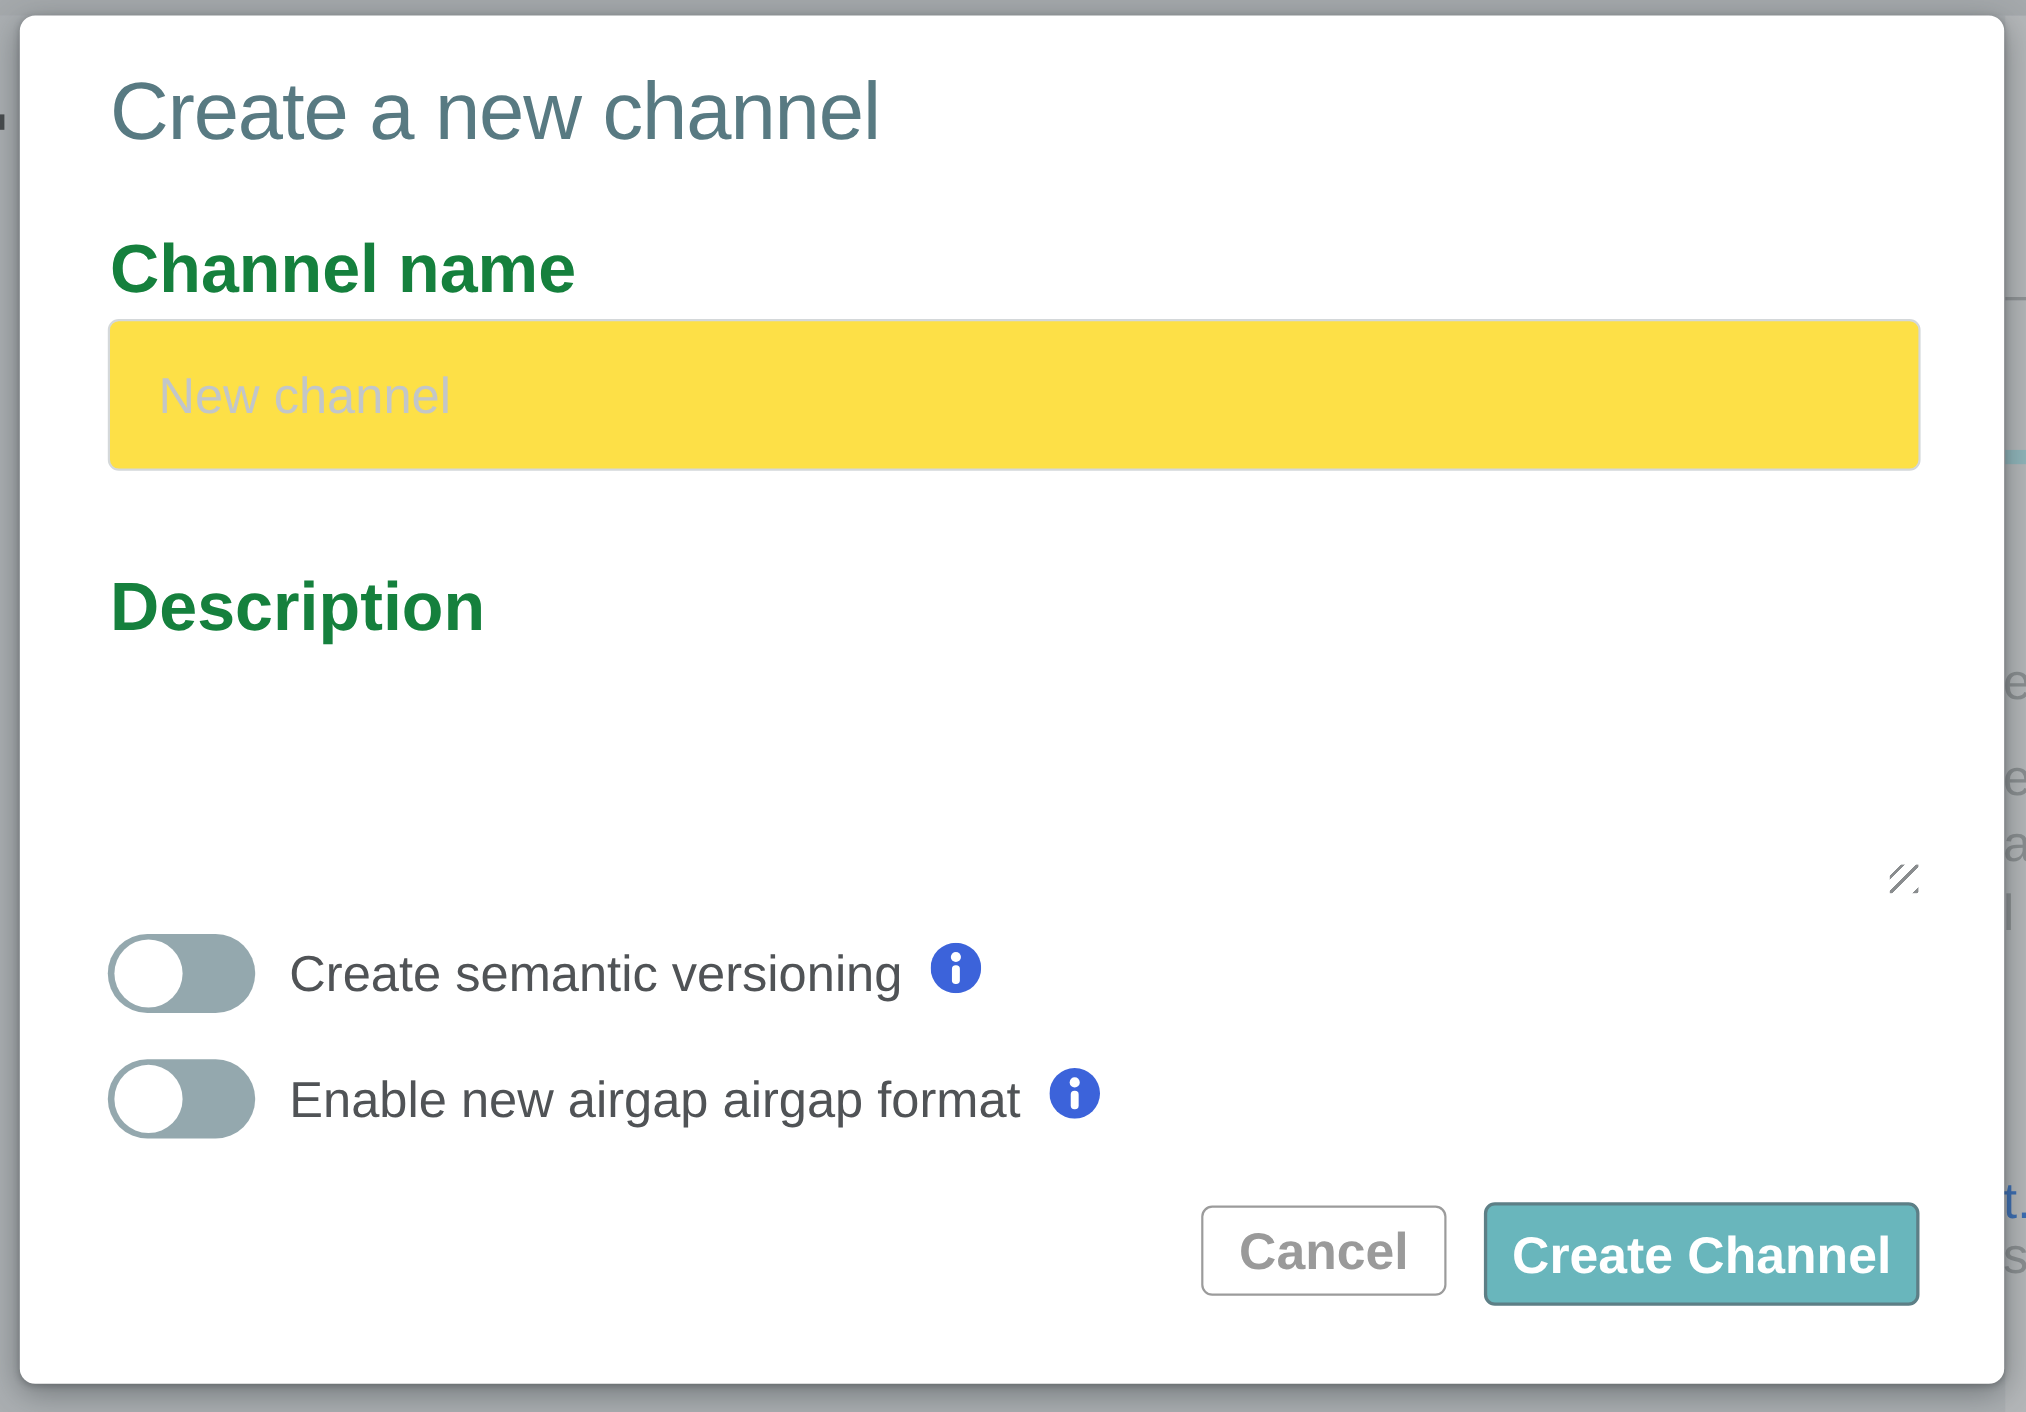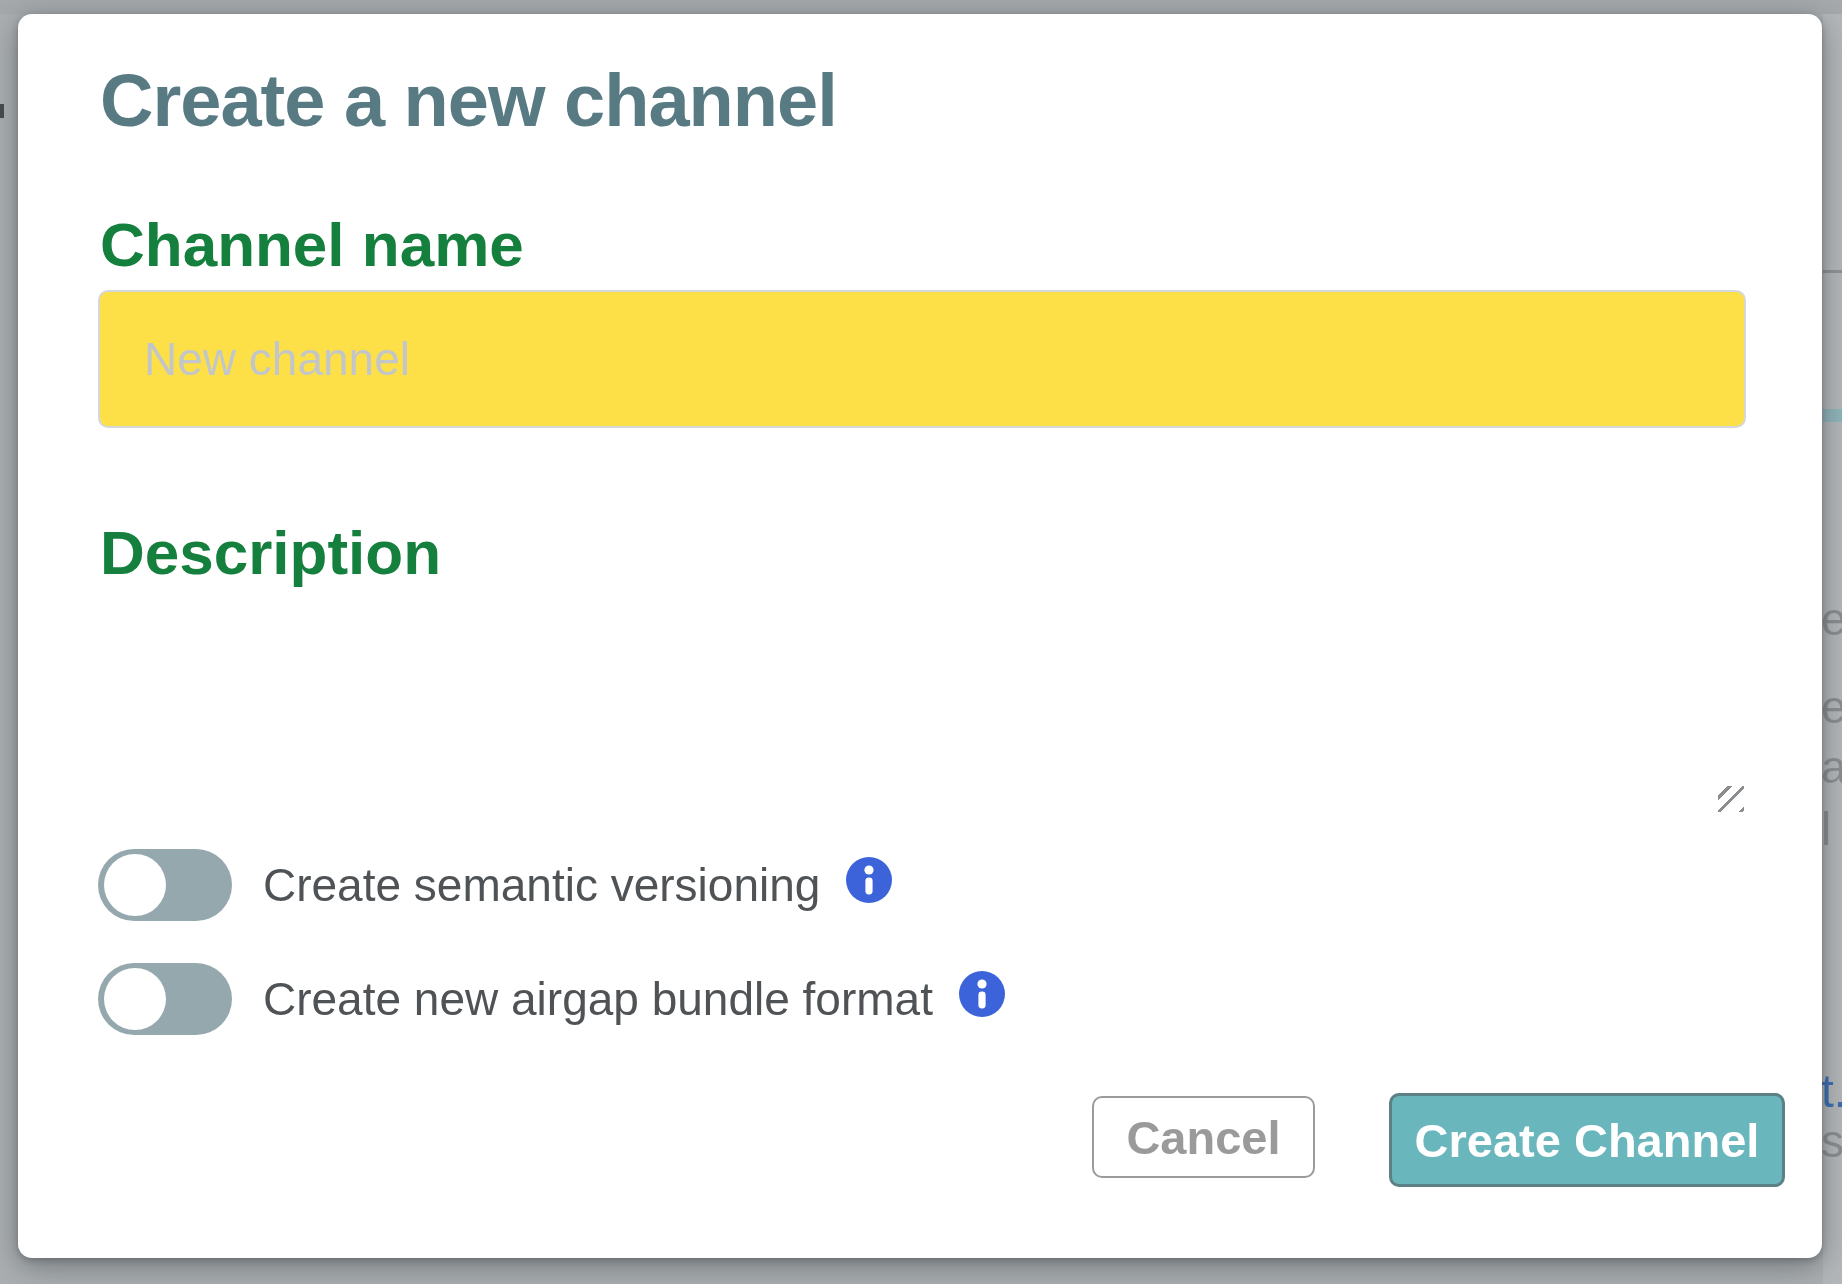--- a/index.html
+++ b/index.html
@@ -45,21 +45,21 @@
 
   
   .modal {
     position: absolute; left: 18px; top: 14px; width: 1804px; height: 1244px;
     background: #ffffff; border-radius: 14px;
     box-shadow: 0 8px 30px rgba(45,50,53,0.45), 0 2px 6px rgba(45,50,53,0.30);
   }
 
   .modal-title {
     position: absolute; left: 82px; top: 50px;
-    font-size: 74px; font-weight: bold; letter-spacing: -1px;
+    font-size: 74px; font-weight: normal; letter-spacing: -1px;
     color: #587a82; line-height: 1;
   }
 
   .field-label {
     position: absolute; left: 82px;
     font-size: 62px; font-weight: bold; color: #15803d; line-height: 1;
   }
   .label-name { top: 200px; }
   .label-desc { top: 508px; }
 
@@ -107,21 +107,21 @@
     position: absolute; border-radius: 10px;
     font-family: "Liberation Sans", sans-serif;
     font-size: 47px; font-weight: bold; cursor: pointer;
     display: flex; align-items: center; justify-content: center;
   }
   .btn-cancel {
     left: 1074px; top: 1082px; width: 223px; height: 82px;
     background: #ffffff; border: 2px solid #9b9b9b; color: #9a9a9a;
   }
   .btn-create {
-    left: 1371px; top: 1079px; width: 396px; height: 94px;
+    left: 1331px; top: 1079px; width: 396px; height: 94px;
     background: #69b6bc; border: 3px solid #5d7f86; color: #ffffff;
   }
 </style>
 </head>
 <body>
 
 <div class="right-strip"></div>
 <div class="top-bar"></div>
 <div class="bg-hline"></div>
 <div class="bg-teal-accent"></div>
@@ -152,21 +152,21 @@
       <circle cx="23" cy="23" r="23" fill="#3c63da"></circle>
       <circle cx="23" cy="13" r="4.6" fill="#ffffff"></circle>
       <rect x="19.4" y="20.5" width="7.2" height="17" rx="3.4" fill="#ffffff"></rect>
     </svg>
   </div>
 
   <div class="toggle-row toggle-row-2">
     <div class="toggle">
       <div class="knob"></div>
     </div>
-    <span class="toggle-label">Create new airgap bundle format</span>
+    <span class="toggle-label">Enable new airgap airgap format</span>
     <svg class="info-icon" viewBox="0 0 46 46">
       <circle cx="23" cy="23" r="23" fill="#3c63da"></circle>
       <circle cx="23" cy="13" r="4.6" fill="#ffffff"></circle>
       <rect x="19.4" y="20.5" width="7.2" height="17" rx="3.4" fill="#ffffff"></rect>
     </svg>
   </div>
 
   <button class="btn btn-cancel">Cancel</button>
   <button class="btn btn-create">Create Channel</button>
 

